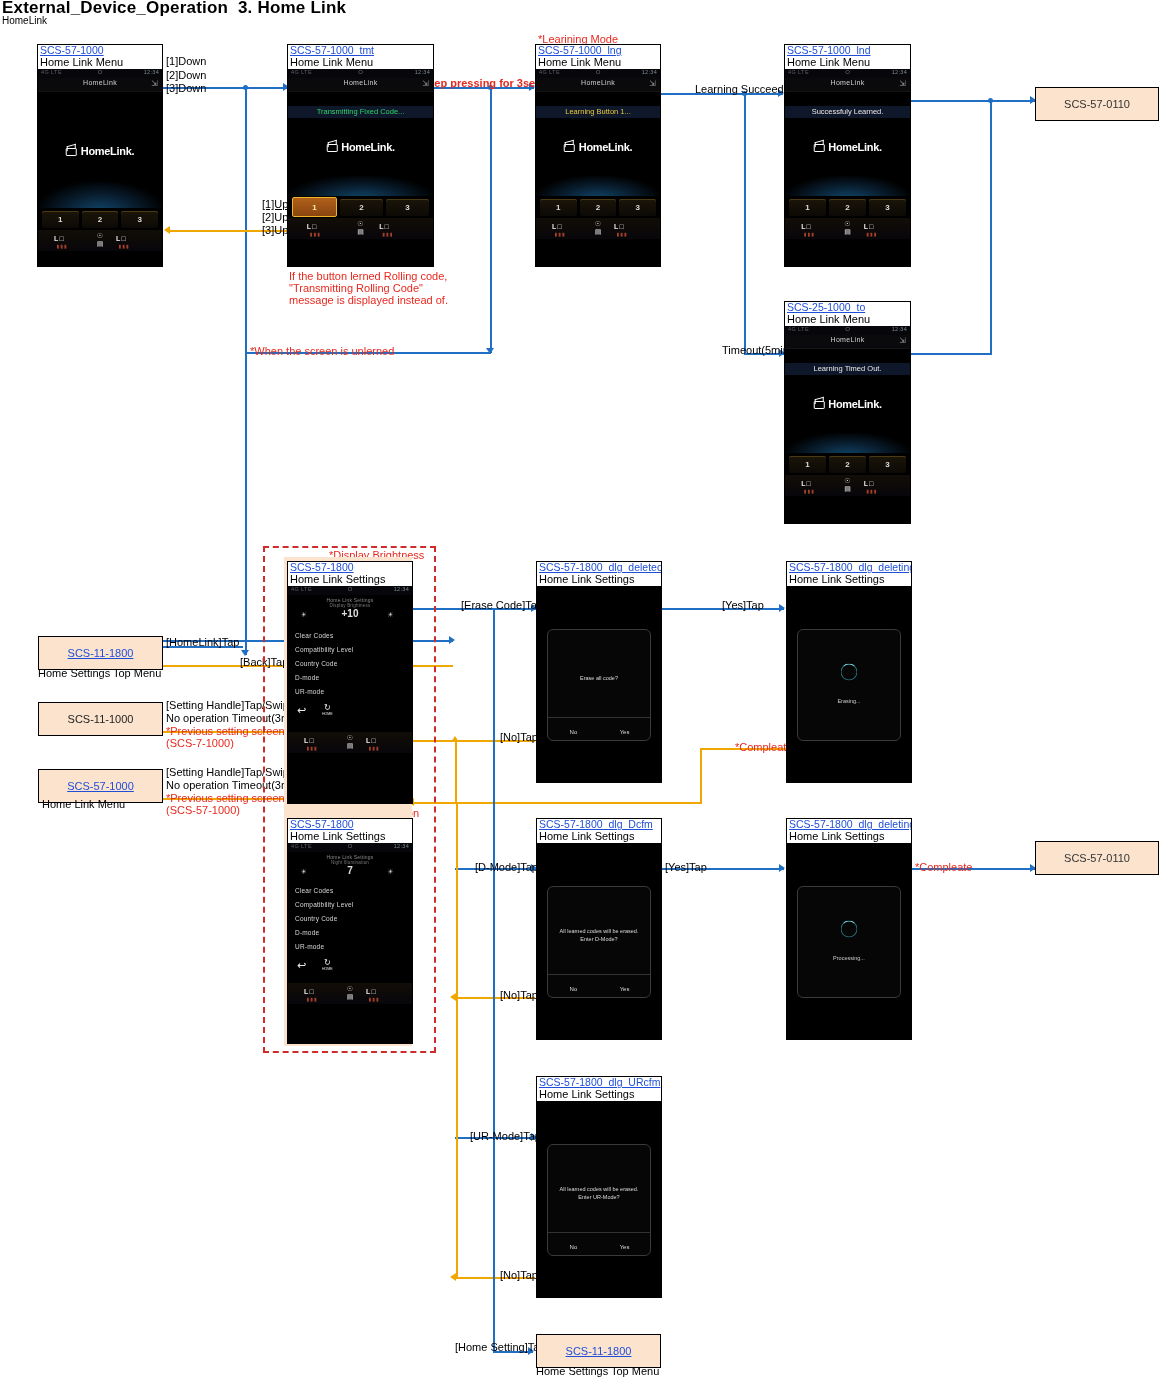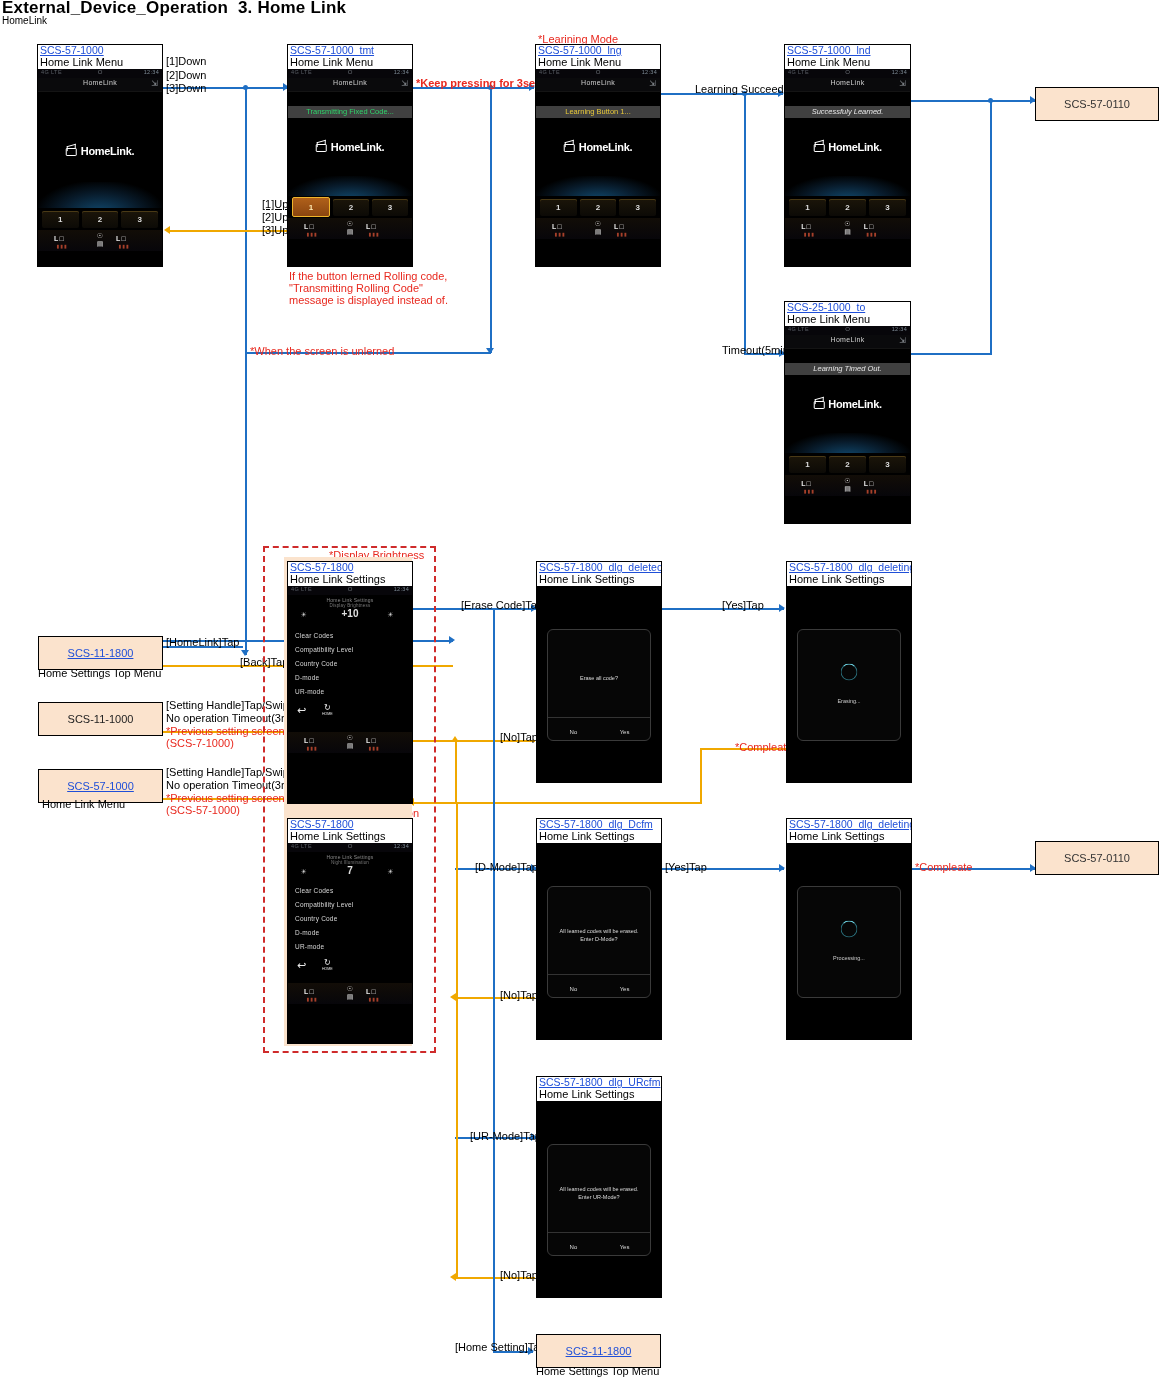--- a/index.html
+++ b/index.html
@@ -21,25 +21,25 @@
 
   
   .phone{background:#000;position:relative;overflow:hidden;}
   .statusbar{height:9px;position:relative;background:#07060a;}
   .sb-l{position:absolute;left:3px;top:0px;font-size:5.5px;color:#5a5f66;letter-spacing:.4px;}
   .sb-c{position:absolute;left:50%;transform:translateX(-50%);top:0px;font-size:6px;color:#6a6f76;}
   .sb-r{position:absolute;right:3px;top:0px;font-size:5.5px;color:#7d8a95;letter-spacing:.3px;}
   .titlebar{height:13px;position:relative;background:#0a0a0c;border-bottom:1px solid #141414;}
   .tb-t{position:absolute;left:50%;transform:translateX(-50%);top:1px;font-size:7px;color:#cfcfcf;letter-spacing:.3px;}
   .tb-i{position:absolute;right:4px;top:1px;font-size:8px;color:#9aa0a6;}
-  .msgbar{height:12px;background:#404040;position:relative;}
+  .msgbar{height:12px;background:#0f172a;position:relative;}
   .msgbar span{position:absolute;left:50%;transform:translateX(-50%);top:1px;font-size:7.5px;white-space:nowrap;}
   .msg-green{color:#2fd46a;}
   .msg-yellow{color:#e8c93a;}
-  .msg-white{color:#e8e8e8;font-style:italic;}
+  .msg-white{color:#e8e8e8;}
   .blank{background:#000;}
   .logo-wrap{position:relative;height:62px;}
   .logo{position:absolute;left:50%;top:50%;transform:translate(-50%,-50%);
         display:flex;align-items:center;gap:2px;}
   .logo .lg-h{display:inline-block;width:13px;height:11px;position:relative;}
   .logo .lg-h:before{content:"";position:absolute;left:0;top:2px;width:11px;height:8px;
         border:1.4px solid #fff;border-radius:1px;box-sizing:border-box;}
   .logo .lg-h:after{content:"";position:absolute;left:1px;top:-1px;width:9px;height:5px;
         border-top:1.4px solid #fff;border-left:1.4px solid #fff;border-right:1.4px solid #fff;
         transform:skewY(-16deg);box-sizing:border-box;}
@@ -304,21 +304,21 @@
     <div class="softrow">
       <span class="sd sl">L□</span>
       <span class="dots dl">▮▮▮</span>
       <span class="ctr">☉<br>▤</span>
       <span class="sd sr">L□</span>
       <span class="dots dr">▮▮▮</span>
     </div>
   </div>
 </div>
 
-<div class="screen" style="left:287px;top:44px;width:126px;height:223px;">
+<div class="screen" style="left:287px;top:44px;width:147px;height:223px;">
   <div class="scr-head">
     <span class="scr-id">SCS-57-1000_tmt</span>
     <span class="scr-name">Home Link Menu</span>
   </div>
   <div class="phone" style="height:197px;">
     <div class="statusbar">
       <span class="sb-l">4G LTE</span>
       <span class="sb-c">O</span>
       <span class="sb-r">12:34</span>
     </div>

